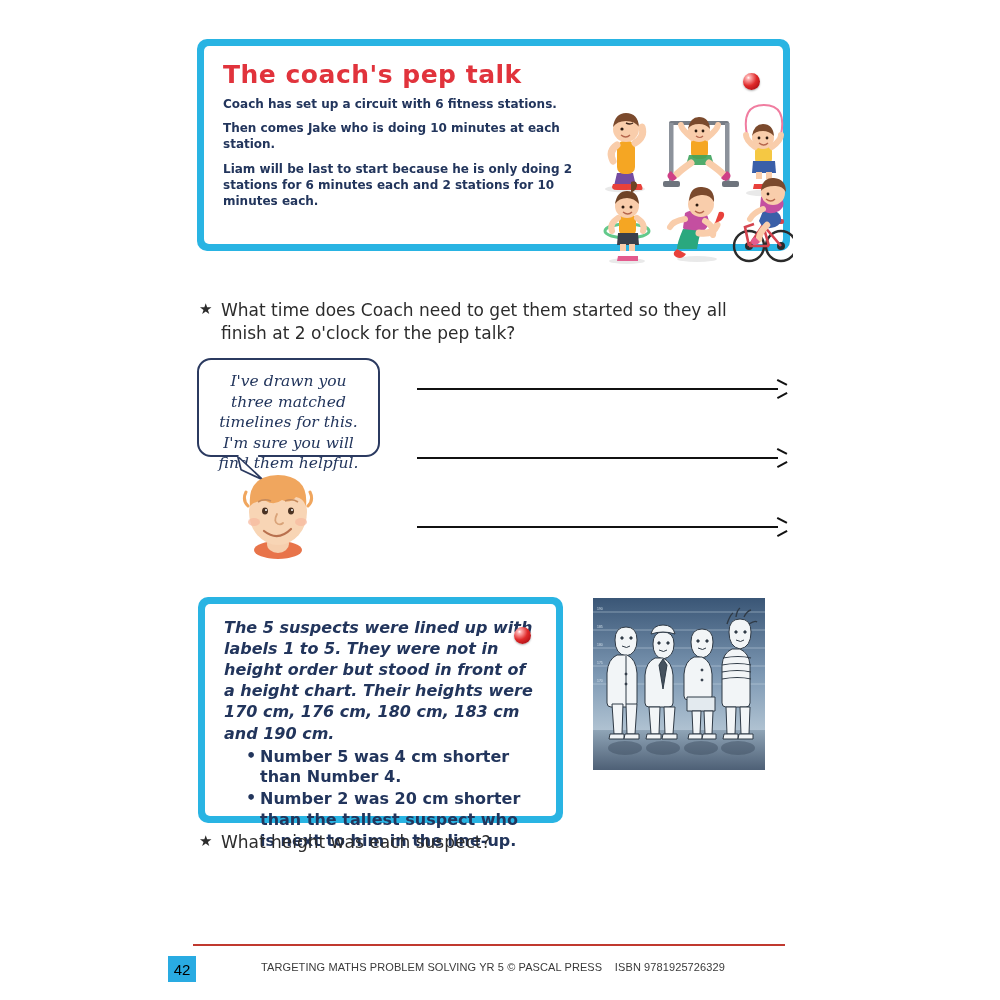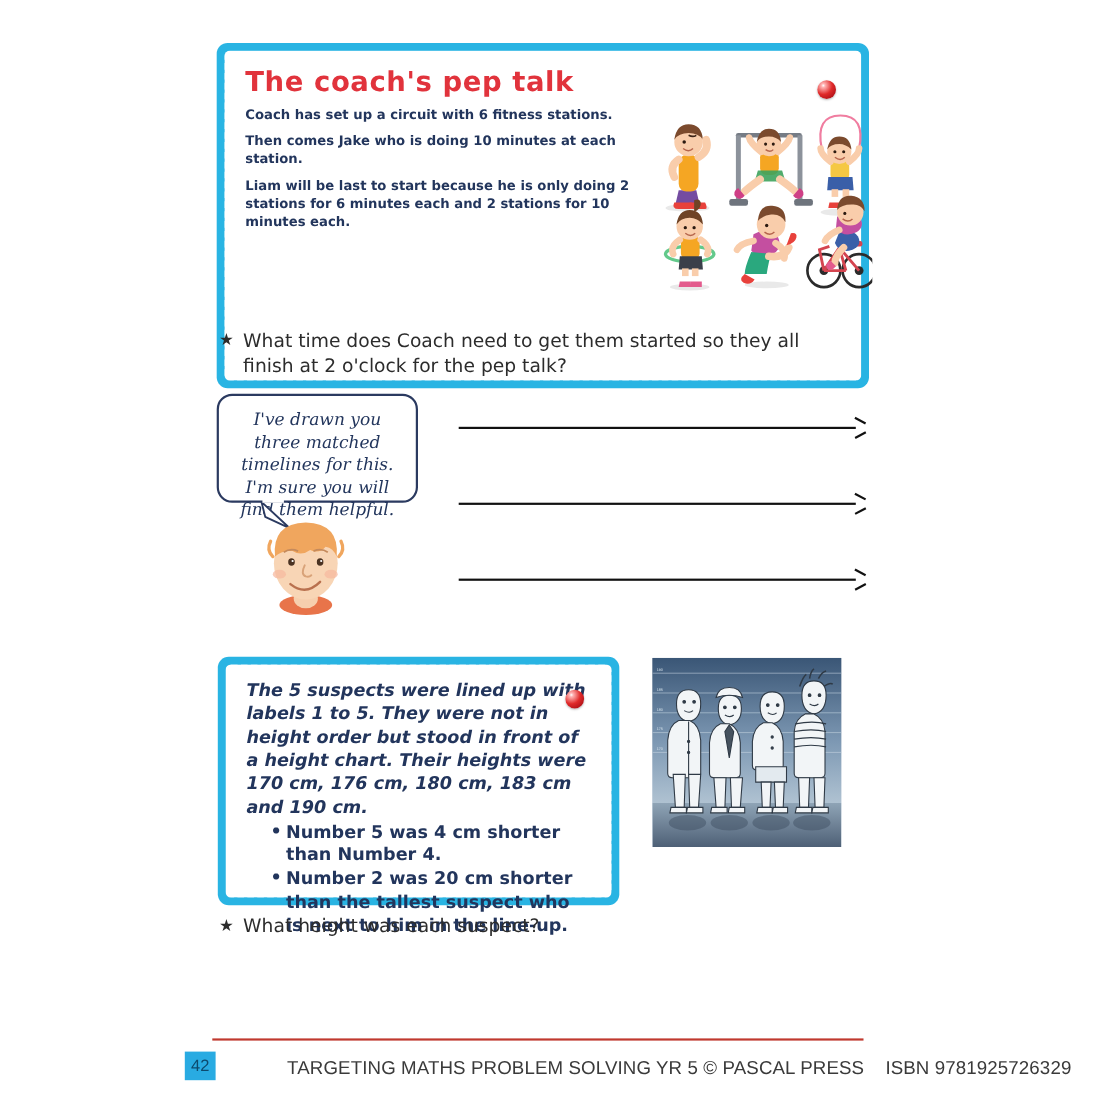--- a/index.html
+++ b/index.html
@@ -169,52 +169,52 @@
 
   
   .footer-rule {
     position: absolute;
     height: 1.5px;
     background: #c0392f;
   }
   .page-badge {
     position: absolute;
     background: #29abe2;
-    color: #0c4a6e;
+    color: #000000;
     font-family: "Liberation Sans", sans-serif;
     font-size: 15px;
     font-weight: normal;
     display: flex;
     align-items: center;
     justify-content: center;
   }
   .footer-text {
     position: absolute;
     color: #3a3a3a;
     font-family: "Liberation Sans", sans-serif;
-    font-size: 17px;
+    font-size: 11px;
     letter-spacing: 0.1px;
     white-space: pre;
   }
 
   
   .illo { position: absolute; }
   .lineup-photo {
     position: absolute;
     border: 1px solid #ffffff;
     overflow: hidden;
     background: linear-gradient(180deg,#2f4a6b 0%, #5c7998 38%, #8aa4bd 62%, #b3c4d4 100%);
   }
 </style>
 </head>
 <body>
 
 <div class="page">
 
-  <div class="stitch-box" style="left:197px; top:39px; width:593px; height:314px;">
+  <div class="stitch-box" style="left:197px; top:39px; width:593px; height:212px;">
     <div class="inner">
       <div class="content">
         <div class="box-title">The coach's pep talk</div>
         <div class="box-body" style="width:368px;">
           <p>Coach has set up a circuit with 6 fitness stations.</p>
           <p>Then comes Jake who is doing 10 minutes at each station.</p>
           <p>Liam will be last to start because he is only doing 2 stations for 6 minutes each and 2 stations for 10 minutes each.</p>
         </div>
 
         <div class="ball" style="right:4px; top:12px;"></div>

